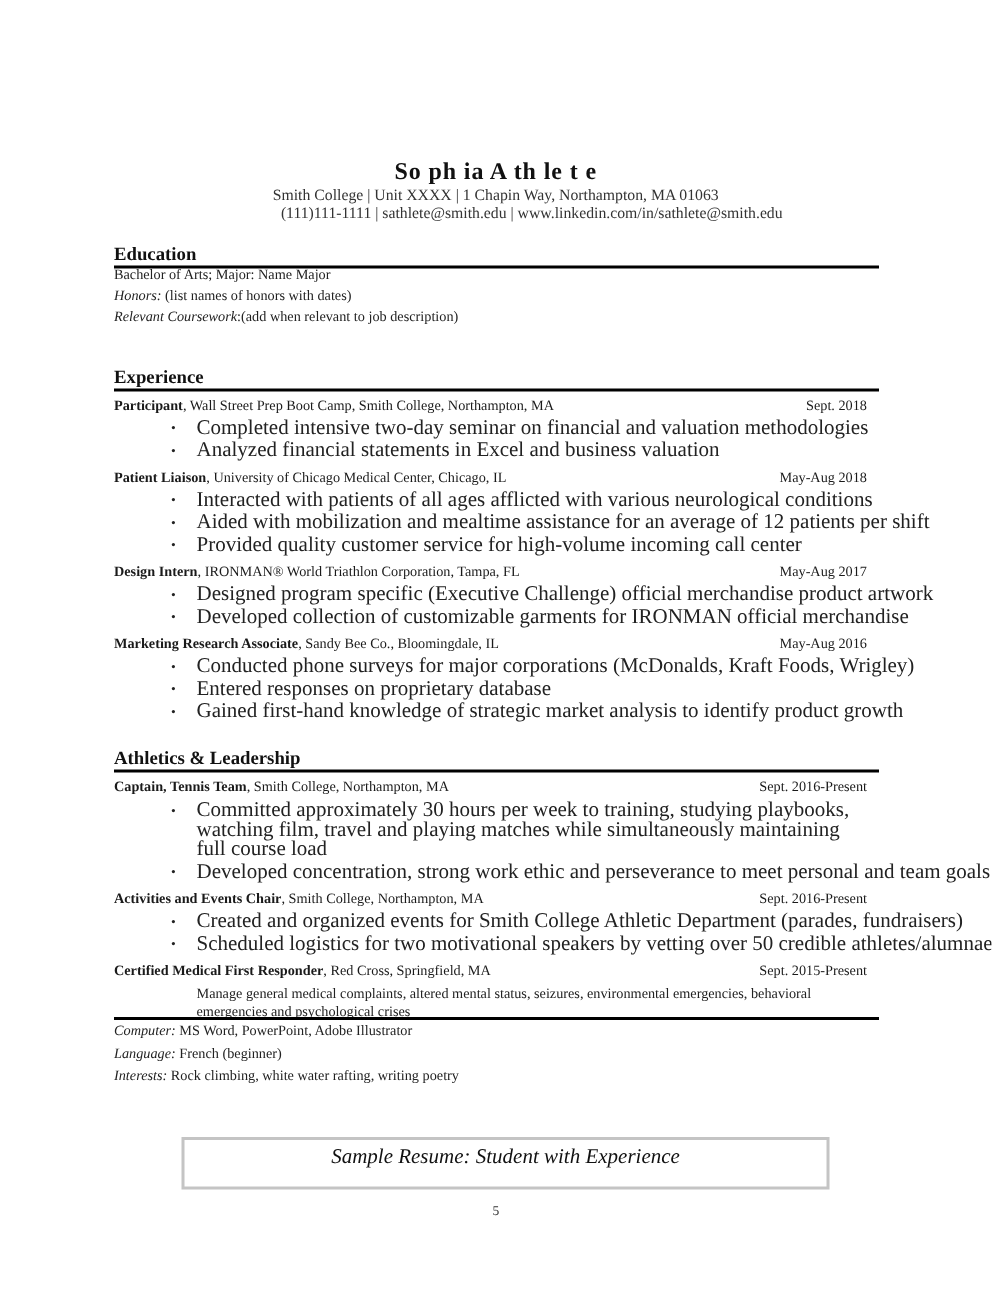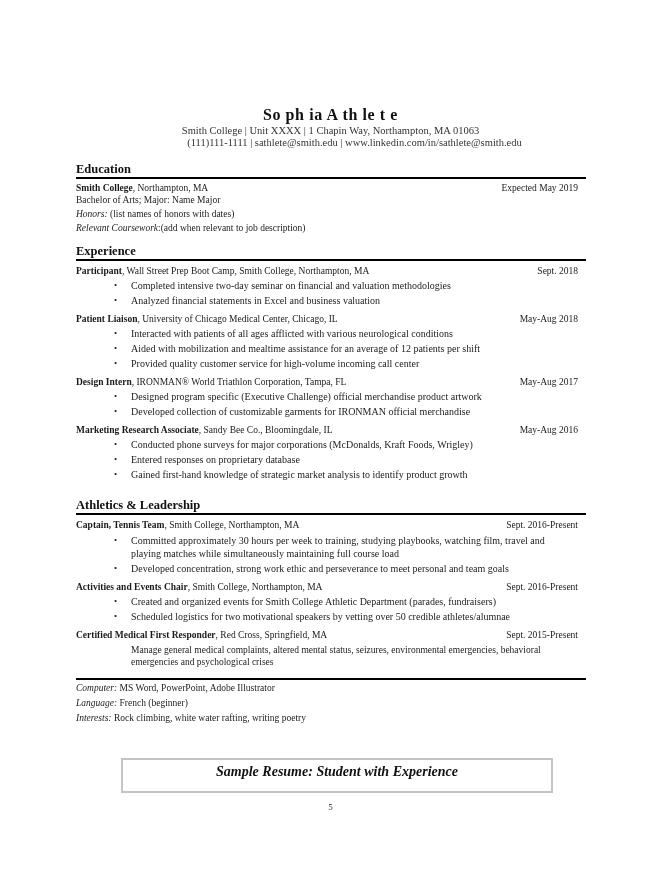--- a/index.html
+++ b/index.html
@@ -30,56 +30,52 @@
     position: relative; font-size: 9.5px; line-height: 13px; height: 13px; white-space: nowrap;
   }
   .row .date { position: absolute; right: 8px; top: 0; }
   .b { font-weight: bold; }
   .i { font-style: italic; }
   .edu-line { font-size: 9.5px; line-height: 14px; height: 14px; white-space: nowrap; color: #222; }
 
   .entry { margin-top: 3px; }
   .bullets { list-style: none; margin-left: 55px; }
   .bullets li {
-    position: relative; font-size: 10px; line-height: 15px; white-space: nowrap; color: #222;
+    position: relative; font-size: 14px; line-height: 15px; white-space: nowrap; color: #222;
     padding-left: 0;
   }
   .bullets li::before {
     content: "\2022"; position: absolute; left: -17px; top: 0; font-size: 9px;
   }
   .bullets li.wrap { white-space: normal; width: 440px; line-height: 13px; margin-bottom: 1px; }
   .para { margin-left: 55px; font-size: 9.5px; line-height: 12px; width: 440px; color: #222; margin-top: 2px; }
 
   .skill-line { font-size: 9.5px; line-height: 15px; height: 15px; white-space: nowrap; color: #222; }
 
   .sample-box {
     position: absolute; left: 121px; top: 726px; width: 432px; height: 35px;
     border: 2px solid #c4c4c4; text-align: center;
   }
   .sample-box span {
-    display: block; font-size: 14px; font-weight: bold; font-style: italic; line-height: 22px; margin-top: 1px; color: #111; text-align: center;
+    display: block; font-size: 14px; font-weight: normal; font-style: italic; line-height: 22px; margin-top: 1px; color: #111; text-align: center;
   }
   .page-num { position: absolute; top: 770px; left: 0; width: 661px; text-align: center; font-size: 9px; color: #333; }
 </style>
 </head>
 <body>
 
 <div class="page">
 
   <div class="header name">So ph ia A th le t e</div>
   <div class="header contact1">Smith College | Unit XXXX | 1 Chapin Way, Northampton, MA 01063</div>
   <div class="header contact2">(111)111-1111 | sathlete@smith.edu | www.linkedin.com/in/sathlete@smith.edu</div>
 
   <div class="section" style="top:130px;">
     <div class="section-title">Education</div>
     <div class="rule"></div>
-    <div class="row" style="margin-top:3px;">
-      <span class="b">Smith College</span><span>, Northampton, MA</span>
-      <span class="date">Expected May 2019</span>
-    </div>
     <div class="edu-line" style="line-height:11px;height:12px;">Bachelor of Arts; Major: Name Major</div>
     <div class="edu-line">
       <span class="i">Honors:</span><span> (list names of honors with dates)</span>
     </div>
     <div class="edu-line">
       <span class="i">Relevant Coursework</span><span>:(add when relevant to job description)</span>
     </div>
   </div>
 
   <div class="section" style="top:212px;">

